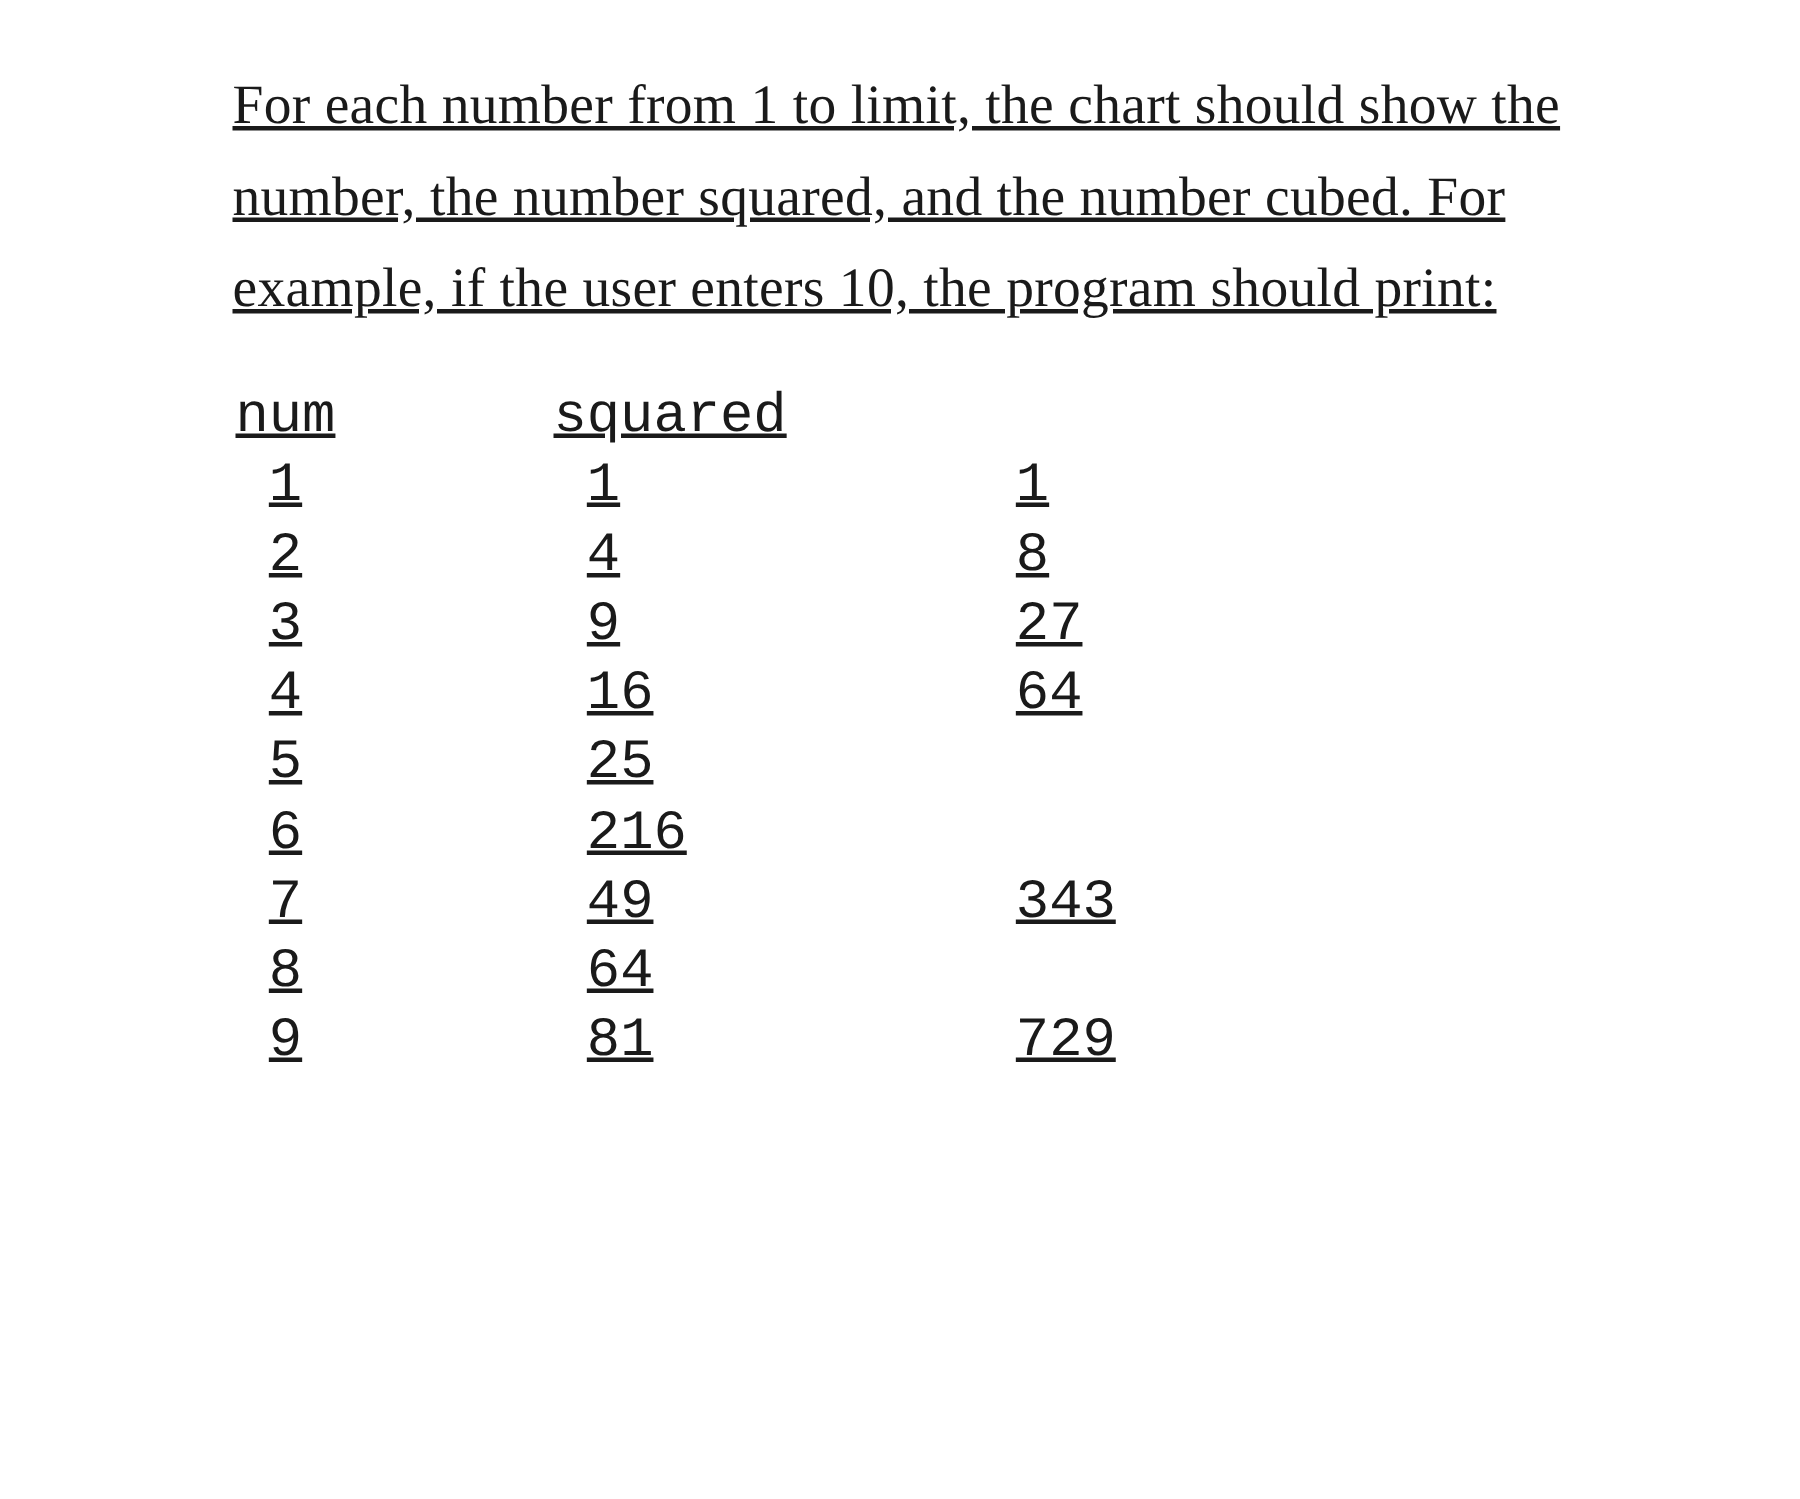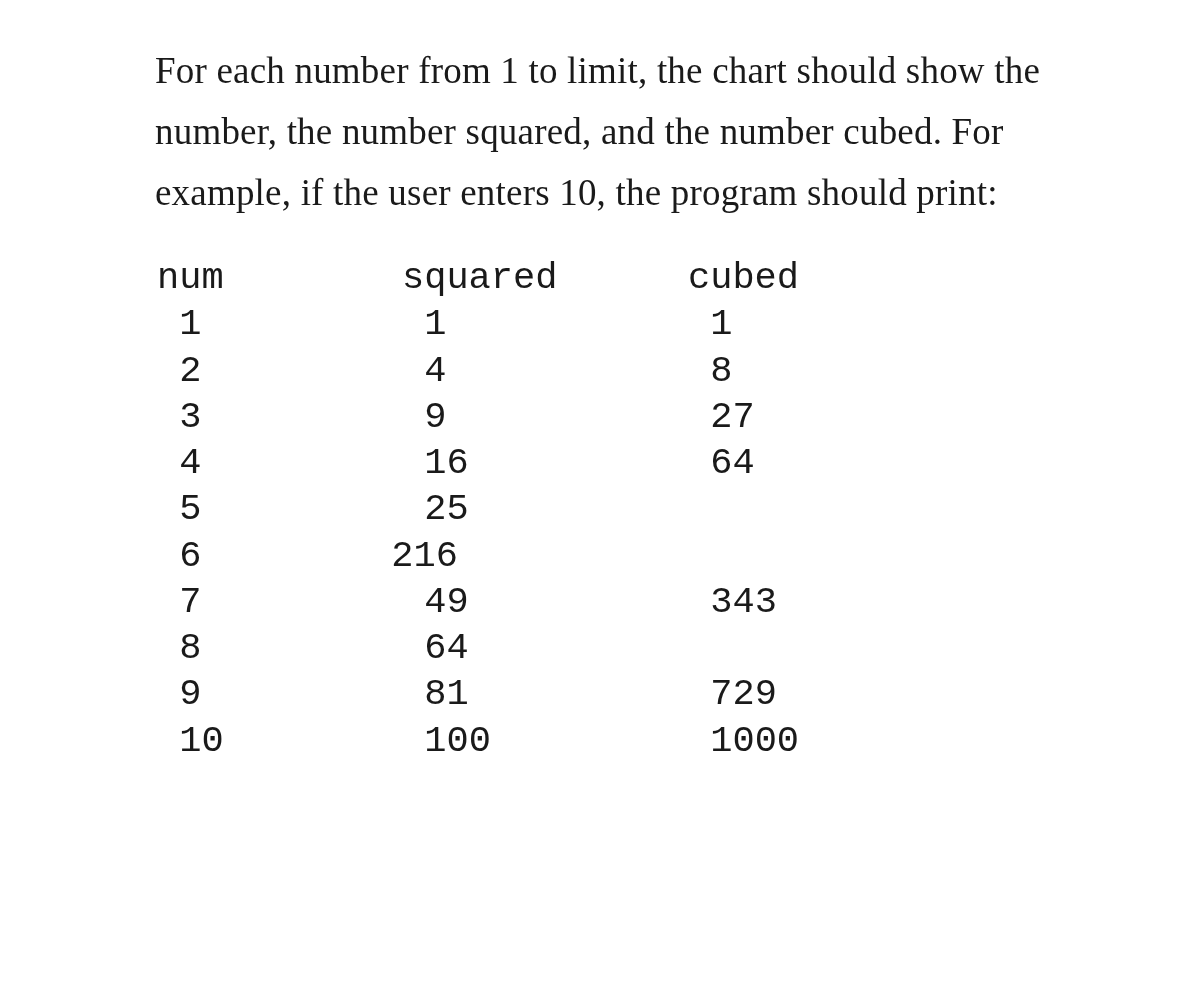--- a/index.html
+++ b/index.html
@@ -9,20 +9,21 @@
     }
     body {
       background: #ffffff;
       width: 1200px;
       height: 999px;
       font-family: Georgia, 'Times New Roman', serif;
       color: #1a1a1a;
     }
     .container {
       padding: 40px 65px 0 155px;
+      text-decoration: underline;
     }
     .description {
       font-size: 37px;
       line-height: 1.65;
       font-weight: 400;
       letter-spacing: 0.2px;
       margin-bottom: 32px;
     }
     .table-wrapper {
       font-family: 'Menlo', 'Consolas', 'Courier New', monospace;
@@ -34,21 +35,20 @@
       display: flex;
     }
     .col {
       white-space: pre;
     }
     .col-num {
       width: 212px;
     }
     .col-squared {
       width: 286px;
-      margin-left: 33px;
     }
     .col-cubed {
       flex: 1;
     }
     .header-row {
       font-weight: 400;
       align-items: flex-end;
     }
     .pad {
       display: inline-block;
@@ -57,21 +57,20 @@
 </head>
 <body>
 
 <div class="container">
   <p class="description">For each number from 1 to limit, the chart should show the number, the number squared, and the number cubed. For example, if the user enters 10, the program should print:</p>
 
   <div class="table-wrapper">
     <div class="table-row header-row">
       <span class="col col-num">num</span>
       <span class="col col-squared">squared</span>
-      <span class="col col-cubed">cubed</span>
     </div>
 
     <div class="table-row">
       <span class="col col-num"><span class="pad">&nbsp;</span><span>1</span></span>
       <span class="col col-squared"><span class="pad">&nbsp;</span><span>1</span></span>
       <span class="col col-cubed"><span class="pad">&nbsp;</span><span>1</span></span>
     </div>
     <div class="table-row">
       <span class="col col-num"><span class="pad">&nbsp;</span><span>2</span></span>
       <span class="col col-squared"><span class="pad">&nbsp;</span><span>4</span></span>
@@ -102,19 +101,14 @@
     </div>
     <div class="table-row">
       <span class="col col-num"><span class="pad">&nbsp;</span><span>8</span></span>
       <span class="col col-squared"><span class="pad">&nbsp;</span><span>64</span></span>
     </div>
     <div class="table-row">
       <span class="col col-num"><span class="pad">&nbsp;</span><span>9</span></span>
       <span class="col col-squared"><span class="pad">&nbsp;</span><span>81</span></span>
       <span class="col col-cubed"><span class="pad">&nbsp;</span><span>729</span></span>
     </div>
-    <div class="table-row">
-      <span class="col col-num"><span class="pad">&nbsp;</span><span>10</span></span>
-      <span class="col col-squared"><span class="pad">&nbsp;</span><span>100</span></span>
-      <span class="col col-cubed"><span class="pad">&nbsp;</span><span>1000</span></span>
-    </div>
   </div>
 </div>
 
 </body></html>

